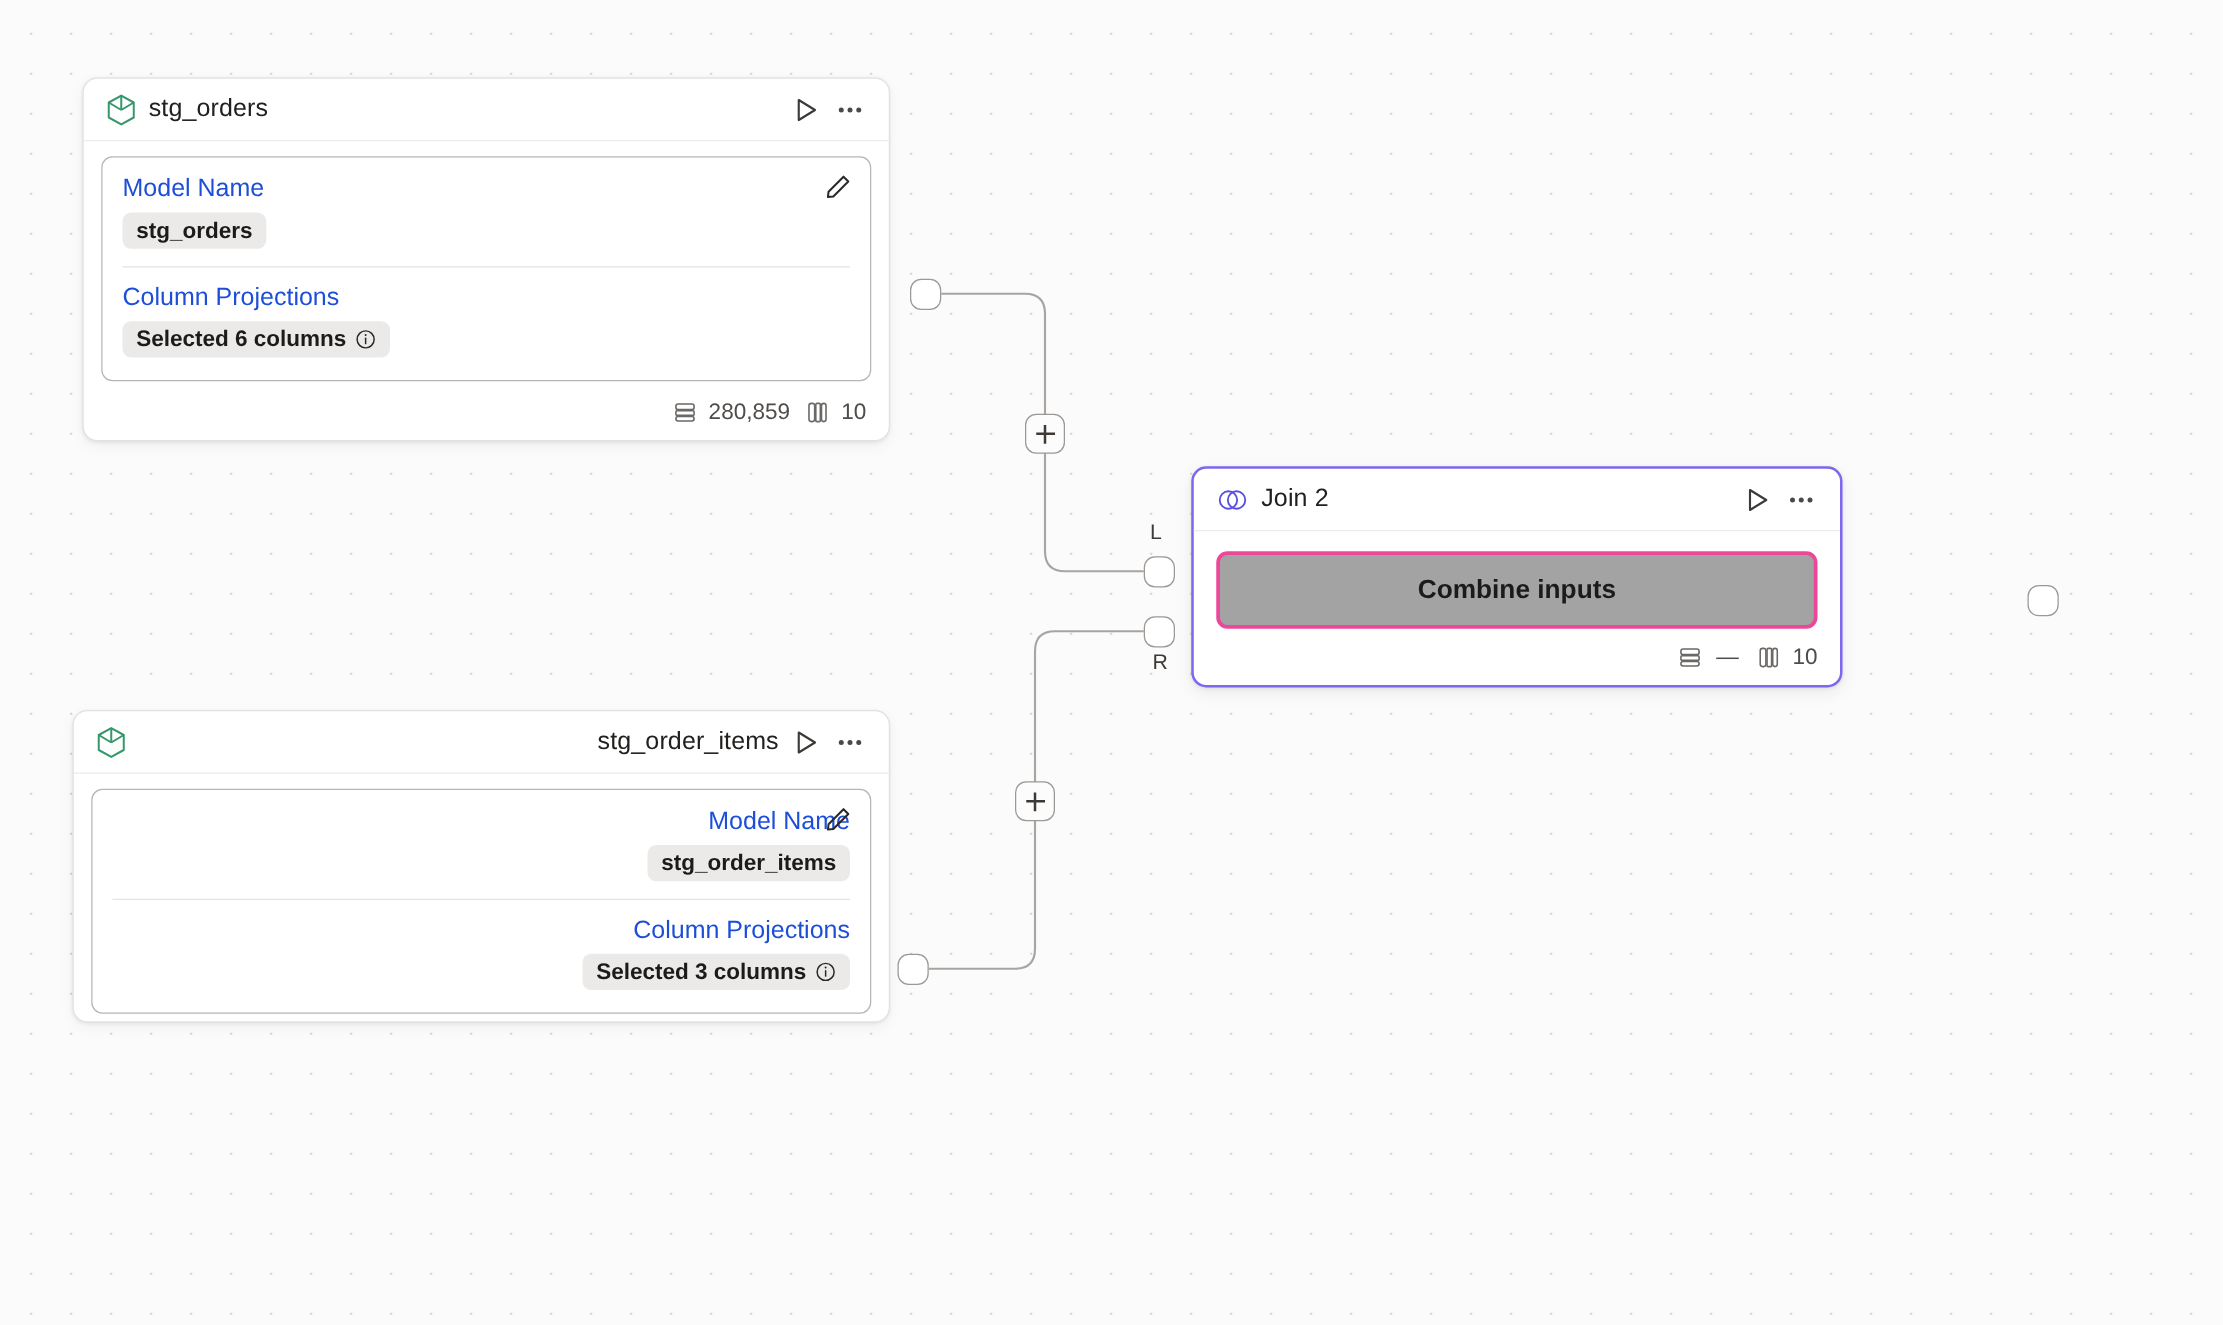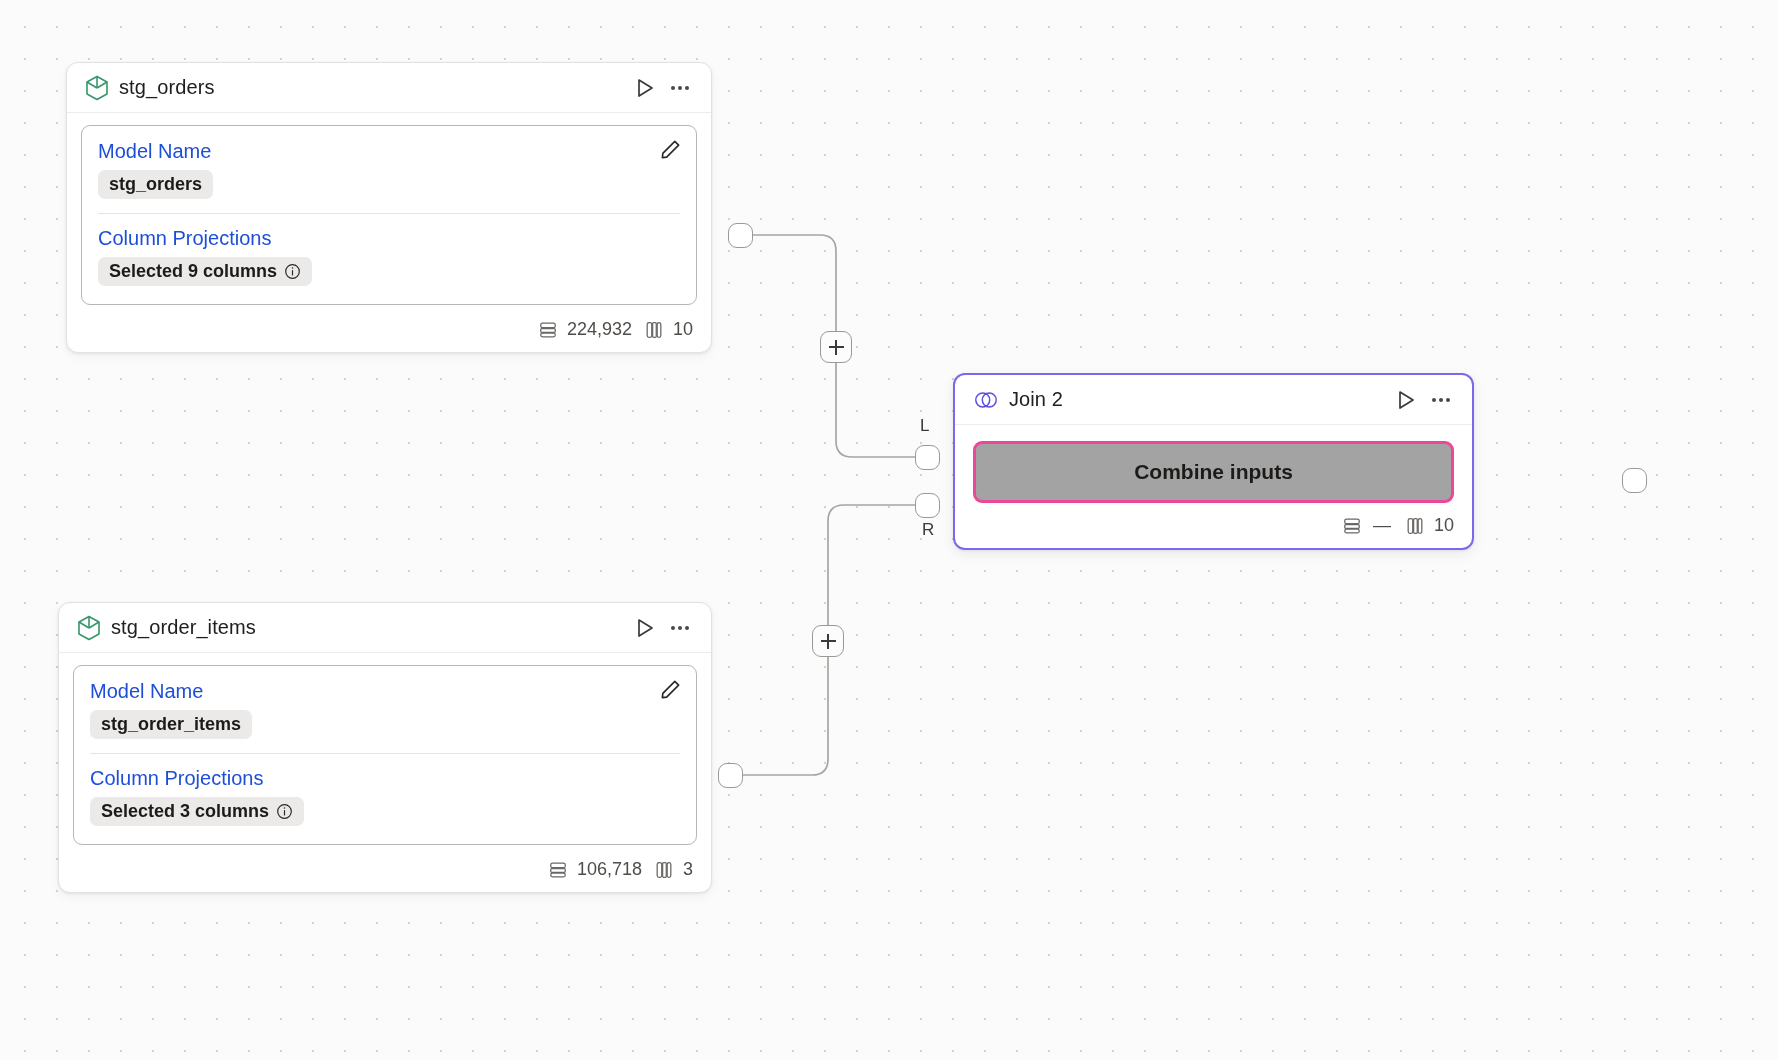--- a/index.html
+++ b/index.html
@@ -251,61 +251,61 @@
         <span class="panel-edit">
           <svg width="23" height="23" viewBox="0 0 24 24" fill="none" stroke="#2b2927" stroke-width="1.7" stroke-linejoin="round">
             <path d="M16.5 3.5 L20.5 7.5 L8 20 L3.5 20.5 L4 16 Z"></path>
           </svg>
         </span>
         <div class="field-label">Model Name</div>
         <span class="pill">stg_orders</span>
         <div class="divider"></div>
         <div class="field-label">Column Projections</div>
         <span class="pill">
-          <span>Selected 9 columns</span>
+          <span>Selected 6 columns</span>
           <span style="display:inline-flex;">
             <svg width="17" height="17" viewBox="0 0 20 20" fill="none" stroke="#2b2927" stroke-width="1.4">
               <circle cx="10" cy="10" r="8"></circle>
               <path d="M10 9 V14" stroke-linecap="round"></path>
               <circle cx="10" cy="5.9" r="0.95" fill="#2b2927" stroke="none"></circle>
             </svg>
           </span>
         </span>
       </div>
     </div>
 
     <div class="node-footer">
       <span class="stat">
         <span style="display:inline-flex;">
           <svg width="20" height="20" viewBox="0 0 22 22" fill="none" stroke="#6b6865" stroke-width="1.4">
             <rect x="3" y="3.5" width="16" height="5" rx="2"></rect>
             <rect x="3" y="9.5" width="16" height="4" rx="1"></rect>
             <rect x="3" y="14.5" width="16" height="4" rx="2"></rect>
           </svg>
         </span>
-        <span>224,932</span>
+        <span>280,859</span>
       </span>
       <span class="stat">
         <span style="display:inline-flex;">
           <svg width="20" height="20" viewBox="0 0 22 22" fill="none" stroke="#6b6865" stroke-width="1.4">
             <rect x="3.5" y="3" width="5" height="16" rx="2"></rect>
             <rect x="9.5" y="3" width="4" height="16" rx="1"></rect>
             <rect x="14.5" y="3" width="4" height="16" rx="2"></rect>
           </svg>
         </span>
         <span>10</span>
       </span>
     </div>
   </div>
 
   <div class="port" style="left:728px; top:223px;"></div>
 
   <div class="edge-plus" style="left:820px; top:331px;"></div>
 
-  <div class="node" style="left:58px; top:602px; width:654px;">
+  <div class="node" style="left:58px; top:568px; width:654px;text-align:right;">
     <div class="node-header">
       <span class="hdr-icon">
         <svg width="24" height="26" viewBox="0 0 24 26" fill="none" stroke="#35976a" stroke-width="1.6" stroke-linejoin="round">
           <path d="M12 1.5 L22 7 V19 L12 24.5 L2 19 V7 Z"></path>
           <path d="M12 1.5 L12 13"></path>
           <path d="M12 13 L22 7"></path>
           <path d="M12 13 L2 7"></path>
         </svg>
       </span>
       <span class="node-title">stg_order_items</span>
@@ -338,92 +338,70 @@
             <svg width="17" height="17" viewBox="0 0 20 20" fill="none" stroke="#2b2927" stroke-width="1.4">
               <circle cx="10" cy="10" r="8"></circle>
               <path d="M10 9 V14" stroke-linecap="round"></path>
               <circle cx="10" cy="5.9" r="0.95" fill="#2b2927" stroke="none"></circle>
             </svg>
           </span>
         </span>
       </div>
     </div>
 
+  </div>
+
+  <div class="port" style="left:718px; top:763px;"></div>
+
+  <div class="edge-plus" style="left:812px; top:625px;"></div>
+
+  <div class="node selected" style="left:953px; top:373px; width:521px;">
+    <div class="node-header">
+      <span class="hdr-icon">
+        <svg width="26" height="20" viewBox="0 0 28 20" fill="none" stroke="#5b4fe0" stroke-width="1.6">
+          <circle cx="10.5" cy="10" r="7.5"></circle>
+          <circle cx="17.5" cy="10" r="7.5"></circle>
+        </svg>
+      </span>
+      <span class="node-title">Join 2</span>
+      <span class="hdr-icon">
+        <svg width="24" height="24" viewBox="0 0 24 24" fill="none" stroke="#3c3936" stroke-width="1.7" stroke-linejoin="round">
+          <path d="M6 4 L19 12 L6 20 Z"></path>
+        </svg>
+      </span>
+      <span class="dots-icon">
+        <i></i>
+          <i></i>
+          <i></i>
+      </span>
+    </div>
+
+    <div class="node-body" style="padding:16px 18px 4px 18px;">
+      <button class="combine-btn">Combine inputs</button>
+    </div>
+
     <div class="node-footer">
       <span class="stat">
         <span style="display:inline-flex;">
           <svg width="20" height="20" viewBox="0 0 22 22" fill="none" stroke="#6b6865" stroke-width="1.4">
             <rect x="3" y="3.5" width="16" height="5" rx="2"></rect>
             <rect x="3" y="9.5" width="16" height="4" rx="1"></rect>
             <rect x="3" y="14.5" width="16" height="4" rx="2"></rect>
           </svg>
         </span>
-        <span>106,718</span>
+        <span class="stat-dash">—</span>
       </span>
       <span class="stat">
         <span style="display:inline-flex;">
           <svg width="20" height="20" viewBox="0 0 22 22" fill="none" stroke="#6b6865" stroke-width="1.4">
             <rect x="3.5" y="3" width="5" height="16" rx="2"></rect>
             <rect x="9.5" y="3" width="4" height="16" rx="1"></rect>
             <rect x="14.5" y="3" width="4" height="16" rx="2"></rect>
           </svg>
         </span>
-        <span>3</span>
-      </span>
-    </div>
-  </div>
-
-  <div class="port" style="left:718px; top:763px;"></div>
-
-  <div class="edge-plus" style="left:812px; top:625px;"></div>
-
-  <div class="node selected" style="left:953px; top:373px; width:521px;">
-    <div class="node-header">
-      <span class="hdr-icon">
-        <svg width="26" height="20" viewBox="0 0 28 20" fill="none" stroke="#5b4fe0" stroke-width="1.6">
-          <circle cx="10.5" cy="10" r="7.5"></circle>
-          <circle cx="17.5" cy="10" r="7.5"></circle>
-        </svg>
-      </span>
-      <span class="node-title">Join 2</span>
-      <span class="hdr-icon">
-        <svg width="24" height="24" viewBox="0 0 24 24" fill="none" stroke="#3c3936" stroke-width="1.7" stroke-linejoin="round">
-          <path d="M6 4 L19 12 L6 20 Z"></path>
-        </svg>
-      </span>
-      <span class="dots-icon">
-        <i></i>
-          <i></i>
-          <i></i>
-      </span>
-    </div>
-
-    <div class="node-body" style="padding:16px 18px 4px 18px;">
-      <button class="combine-btn">Combine inputs</button>
-    </div>
-
-    <div class="node-footer">
-      <span class="stat">
-        <span style="display:inline-flex;">
-          <svg width="20" height="20" viewBox="0 0 22 22" fill="none" stroke="#6b6865" stroke-width="1.4">
-            <rect x="3" y="3.5" width="16" height="5" rx="2"></rect>
-            <rect x="3" y="9.5" width="16" height="4" rx="1"></rect>
-            <rect x="3" y="14.5" width="16" height="4" rx="2"></rect>
-          </svg>
-        </span>
-        <span class="stat-dash">—</span>
-      </span>
-      <span class="stat">
-        <span style="display:inline-flex;">
-          <svg width="20" height="20" viewBox="0 0 22 22" fill="none" stroke="#6b6865" stroke-width="1.4">
-            <rect x="3.5" y="3" width="5" height="16" rx="2"></rect>
-            <rect x="9.5" y="3" width="4" height="16" rx="1"></rect>
-            <rect x="14.5" y="3" width="4" height="16" rx="2"></rect>
-          </svg>
-        </span>
         <span>10</span>
       </span>
     </div>
   </div>
 
   <div class="port-label" style="left:920px; top:416px;">L</div>
   <div class="port" style="left:915px; top:445px;"></div>
 
   <div class="port" style="left:915px; top:493px;"></div>
   <div class="port-label" style="left:922px; top:520px;">R</div>

